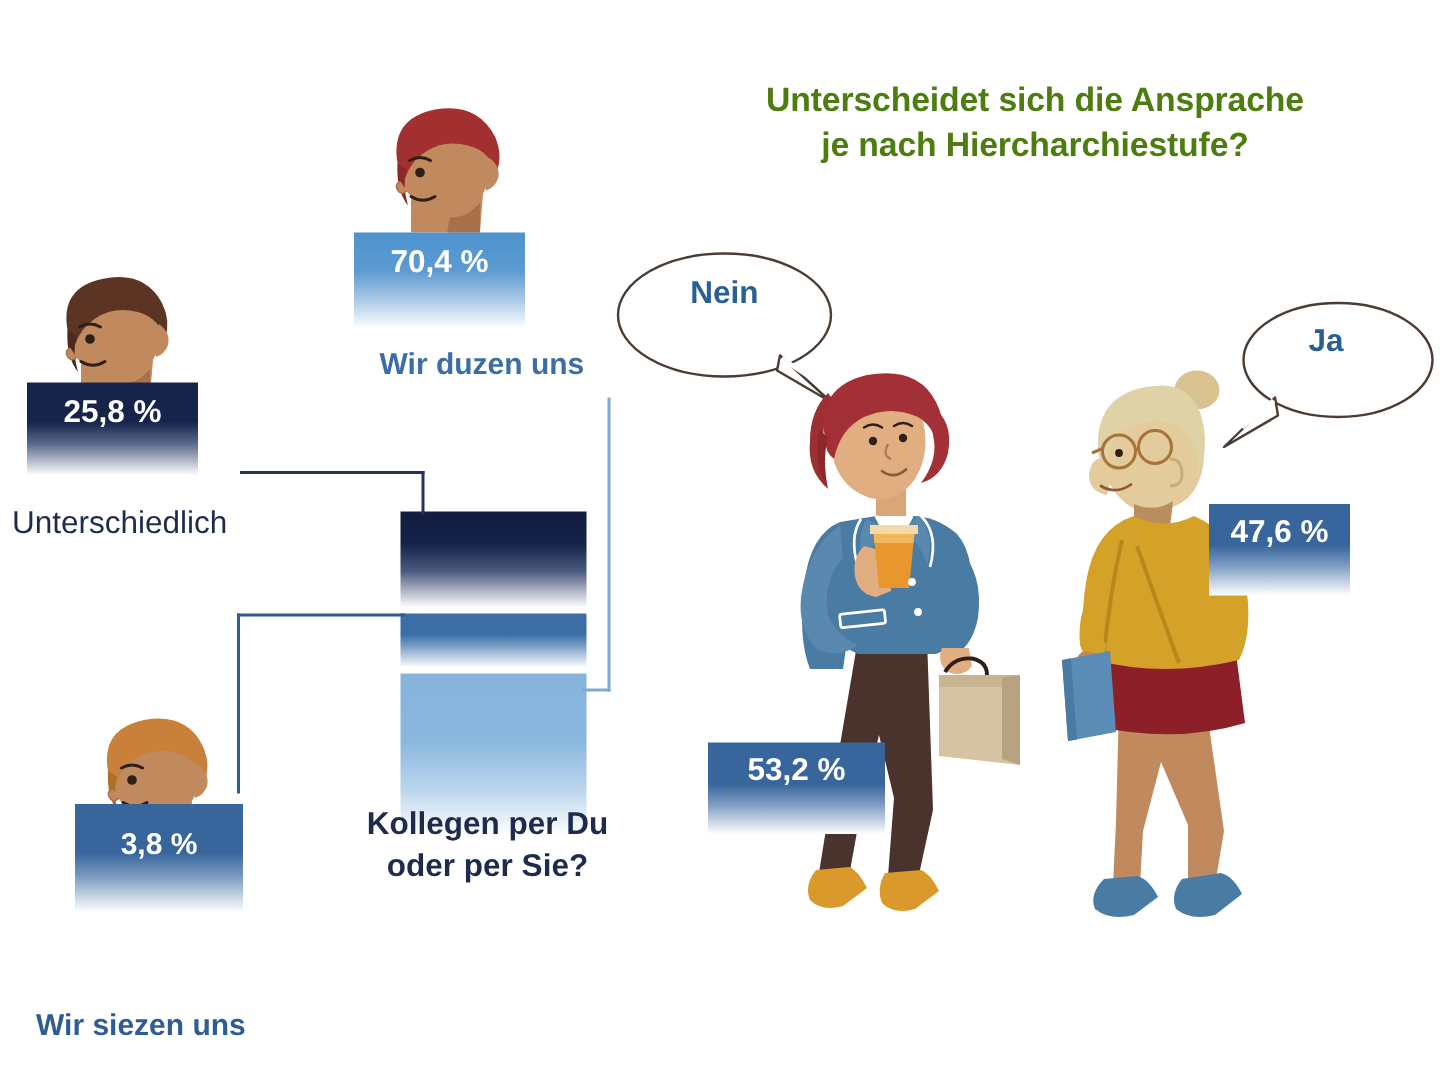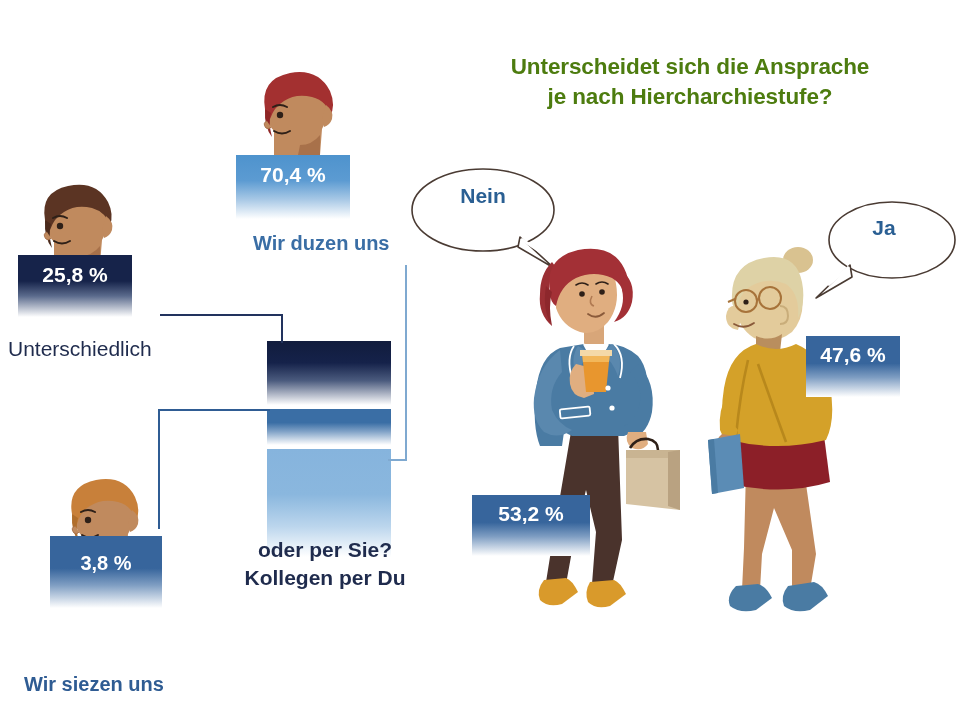--- a/index.html
+++ b/index.html
@@ -302,17 +302,17 @@
       <path d="M8 196 L40 190 L44 244 L12 250 Z" fill="#5b8cb5"></path>
       <path d="M8 196 L14 195 L18 249 L12 250 Z" fill="#4a7ba3"></path>
     </svg>
   </div>
 
   <div class="chip chip-blue" style="left:806px;top:336px;width:94px;height:54px;padding-top:7px;font-size:21px;">
     <span>47,6 %</span>
   </div>
 
   <div class="q-bottom">
+    <span>Kollegen per Du</span>
     <span>oder per Sie?</span>
-    <span>Kollegen per Du</span>
   </div>
 
 </div>
 
 </body></html>

